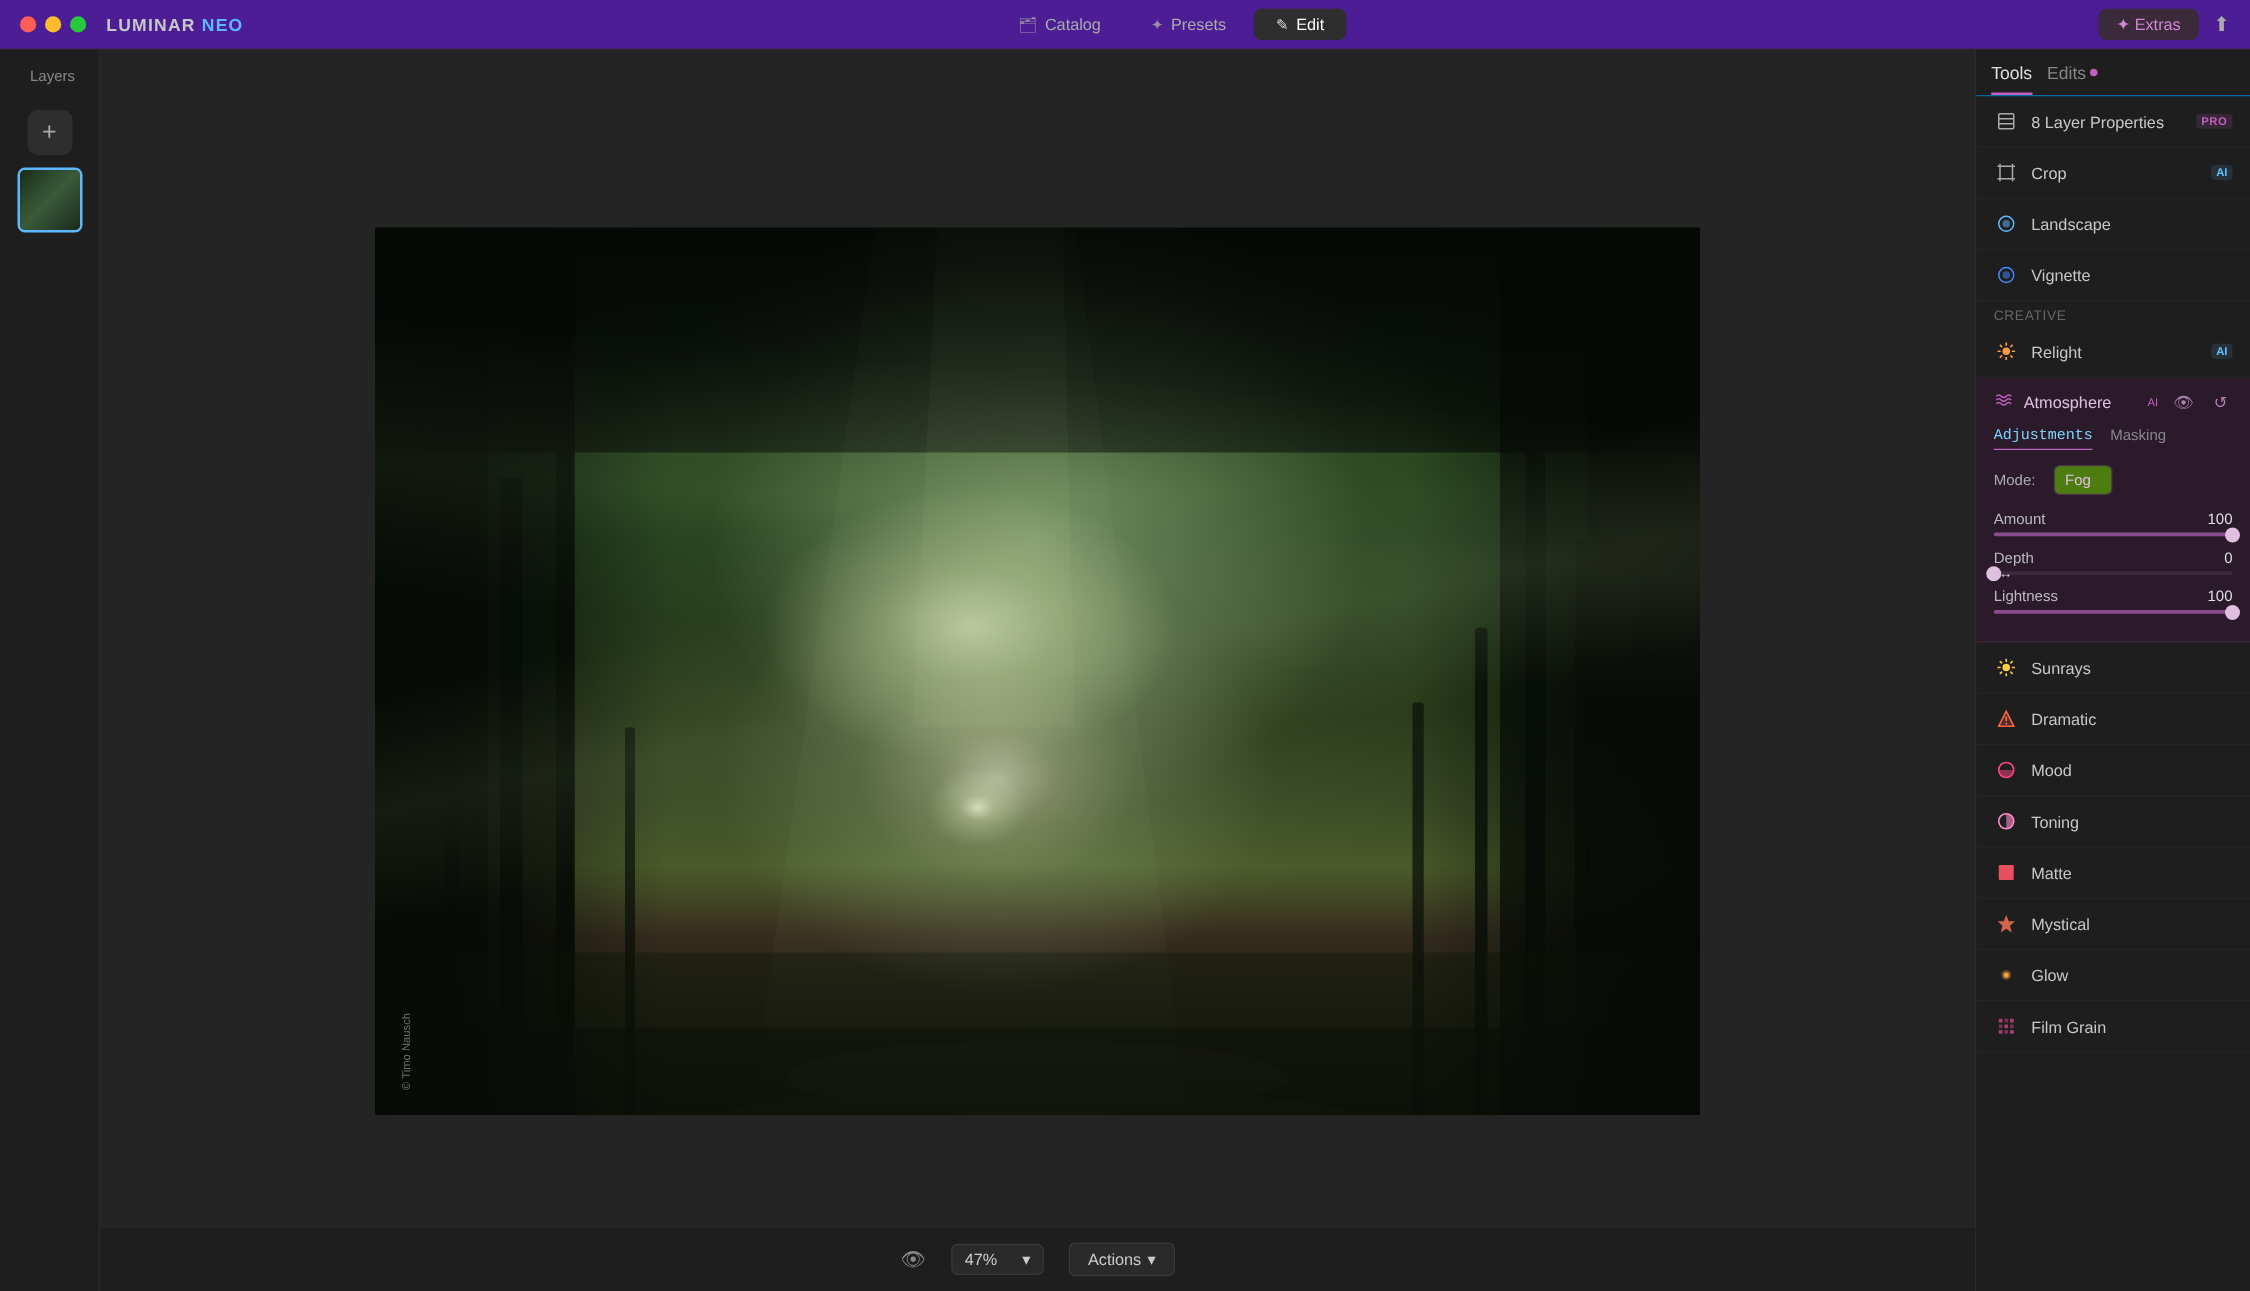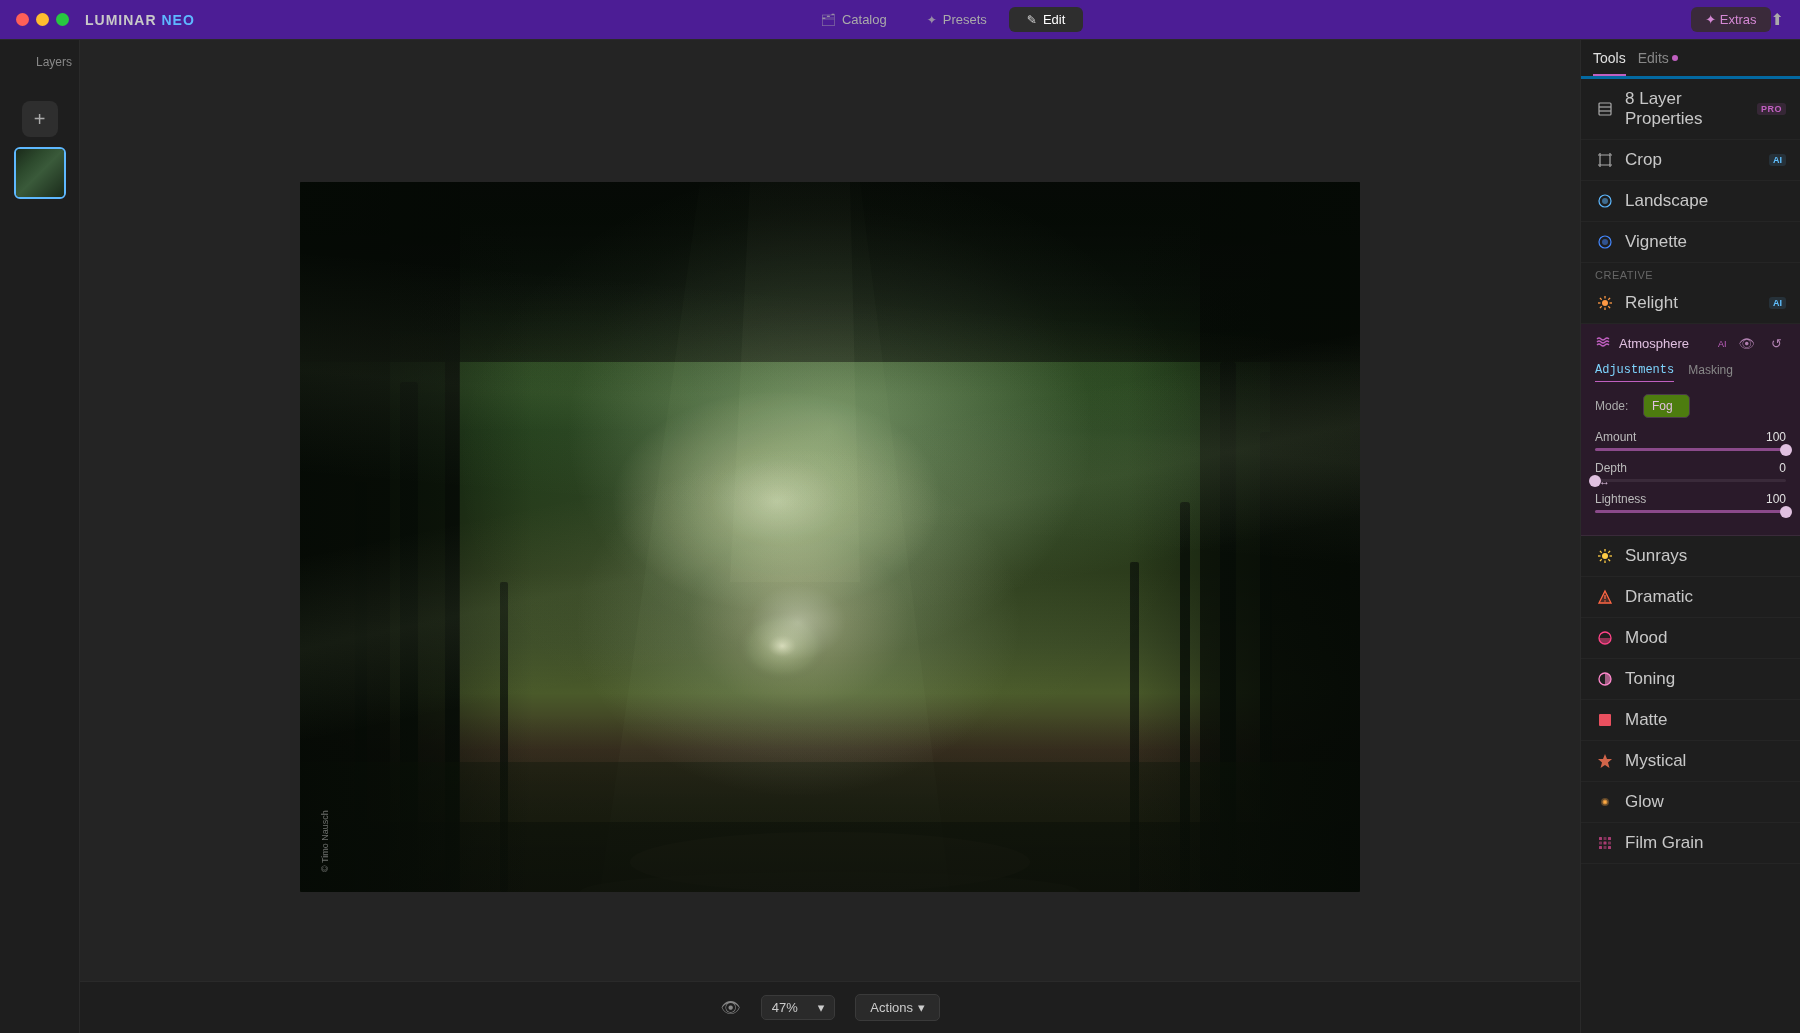--- a/index.html
+++ b/index.html
@@ -67,20 +67,21 @@
       border-radius: 6px;
       display: flex;
       align-items: center;
       gap: 6px;
     }
     .nav-btn.active { color: #fff; background: #2e2e2e; }
     .nav-btn-icon { font-size: 12px; opacity: 0.8; }
     .titlebar-right {
       display: flex;
       align-items: center;
+      gap: 12px;
       margin-left: auto;
     }
     .extras-btn {
       background: #3a2a3a;
       color: #d488d4;
       border: none;
       padding: 5px 14px;
       border-radius: 6px;
       font-size: 13px;
       cursor: pointer;
@@ -290,21 +291,21 @@
     }
     .right-panel::-webkit-scrollbar { width: 4px; }
     .right-panel::-webkit-scrollbar-track { background: #1e1e1e; }
     .right-panel::-webkit-scrollbar-thumb { background: #3a3a3a; border-radius: 2px; }
 
     
     .panel-tabs {
       display: flex;
       padding: 10px 12px 0;
       gap: 12px;
-      border-bottom: 3px solid #0369a1;
+      border-bottom: 1px solid #0369a1;
     }
     .panel-tab {
       font-size: 14px;
       color: #888;
       cursor: pointer;
       padding-bottom: 8px;
       border-bottom: 2px solid transparent;
     }
     .panel-tab.active {
       color: #e0e0e0;
@@ -334,21 +335,21 @@
     .tool-icon {
       width: 20px;
       height: 20px;
       display: flex;
       align-items: center;
       justify-content: center;
       font-size: 14px;
       flex-shrink: 0;
     }
     .tool-label {
-      font-size: 17px;
+      font-size: 13px;
       color: #c8c8c8;
       flex: 1;
     }
     .tool-badge {
       font-size: 9px;
       color: #c060c0;
       font-weight: 600;
       letter-spacing: 0.5px;
       background: rgba(192,96,192,0.15);
       padding: 1px 4px;
@@ -535,21 +536,21 @@
     </button>
     <button class="share-btn">
       <span>⬆</span>
     </button>
   </div>
 </div>
 
 <div class="main-layout">
 
   <div class="layers-panel">
-    <div style="width:100%; padding-left:24px; margin-bottom:21px;">
+    <div style="width:100%; padding-left:12px; margin-bottom:8px;">
       <span class="layers-title">Layers</span>
     </div>
     <button class="add-layer-btn">
       <span>+</span>
     </button>
     <div class="layer-thumbnail">
       <div class="layer-thumb-img"></div>
     </div>
   </div>
 

